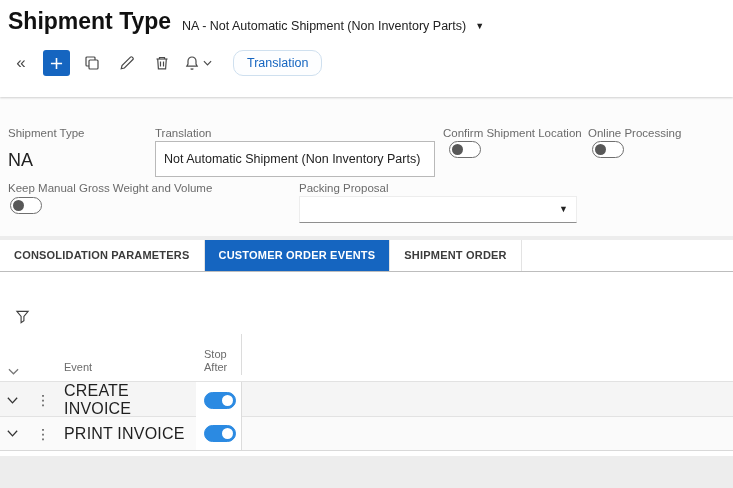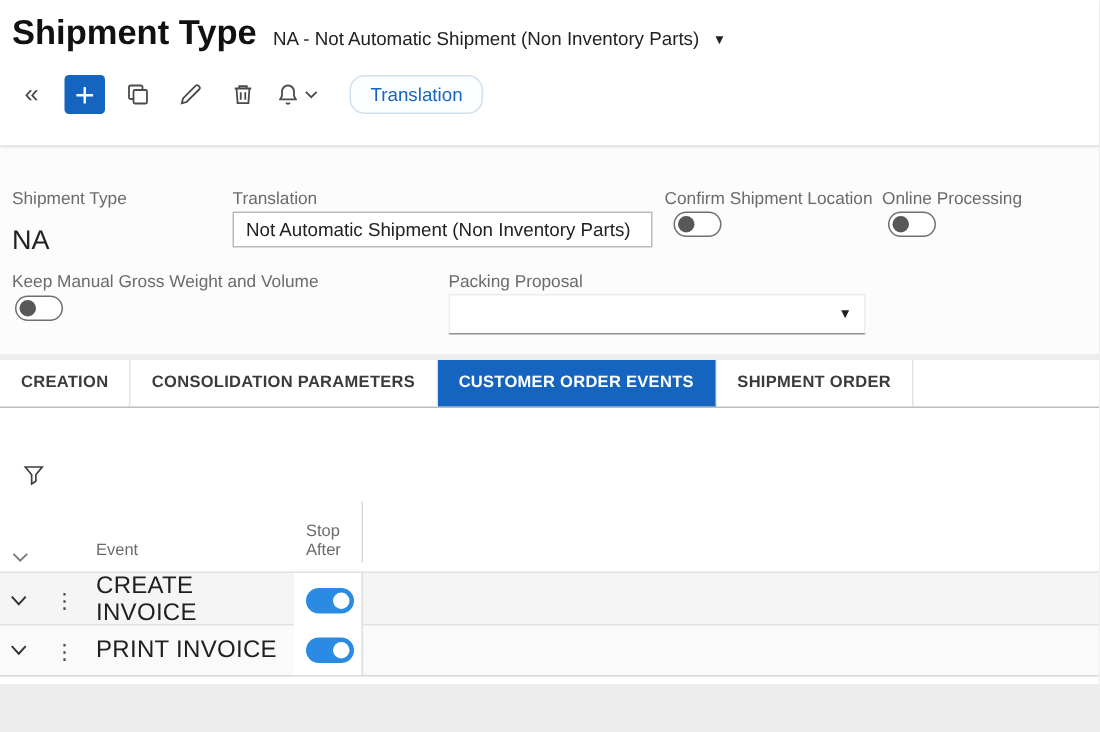--- a/index.html
+++ b/index.html
@@ -23,21 +23,21 @@
                  display:flex; align-items:center; justify-content:center; cursor:pointer; }
   .bell-group { display:flex; align-items:center; gap:3px; cursor:pointer; color:#4a4a4a; }
   .translation-btn { margin-left:12px; padding:5px 13px; font-size:12.5px; color:#1565c0;
                      background:#fdfeff; border:1px solid #cfe0ef; border-radius:10px; cursor:pointer;
                      font-family:"Liberation Sans", sans-serif; }
 
   
   .form-area { position:absolute; top:97px; left:0; right:0; height:139px; background:#fcfcfc; z-index:1; }
   .field-label { position:absolute; font-size:11.5px; color:#6b6b6b; white-space:nowrap; }
   .field-value { position:absolute; font-size:18px; color:#222; }
-  .text-input { position:absolute; height:24px; background:#fff; border:1px solid #b9b9b9;
+  .text-input { position:absolute; height:36px; background:#fff; border:1px solid #b9b9b9;
                 padding:0 8px; font-size:12.5px; color:#222; font-family:"Liberation Sans", sans-serif; }
   .select-box { position:absolute; height:27px; background:#fff; border:1px solid #ededed;
                 border-bottom:1px solid #8f8f8f; display:flex; align-items:center; justify-content:space-between;
                 padding:0 8px; font-size:12.5px; color:#222; cursor:pointer; }
 
   
   .toggle { position:relative; width:32px; height:17px; border-radius:9px; background:#fff;
             border:1px solid #6f6f6f; cursor:pointer; display:inline-block; }
   .toggle::after { content:""; position:absolute; top:2px; left:2px; width:11px; height:11px;
                    border-radius:50%; background:#585858; }
@@ -161,21 +161,20 @@
     <span class="toggle toggle-abs" style="left:10px; top:100px;"></span>
 
     <div class="field-label" style="left:299px; top:85px;">Packing Proposal</div>
     <div class="select-box" style="left:299px; top:99px; width:278px;">
       <span></span>
       <span class="caret-glyph">▼</span>
     </div>
   </div>
 
   <div class="tab-bar">
-    <div class="tab">CREATION</div>
     <div class="tab">CONSOLIDATION PARAMETERS</div>
     <div class="tab active">CUSTOMER ORDER EVENTS</div>
     <div class="tab">SHIPMENT ORDER</div>
   </div>
 
   <div class="table-card">
 
     <div class="filter-row">
       <button class="icon-btn" style="width:20px;height:20px;">
         <span>

